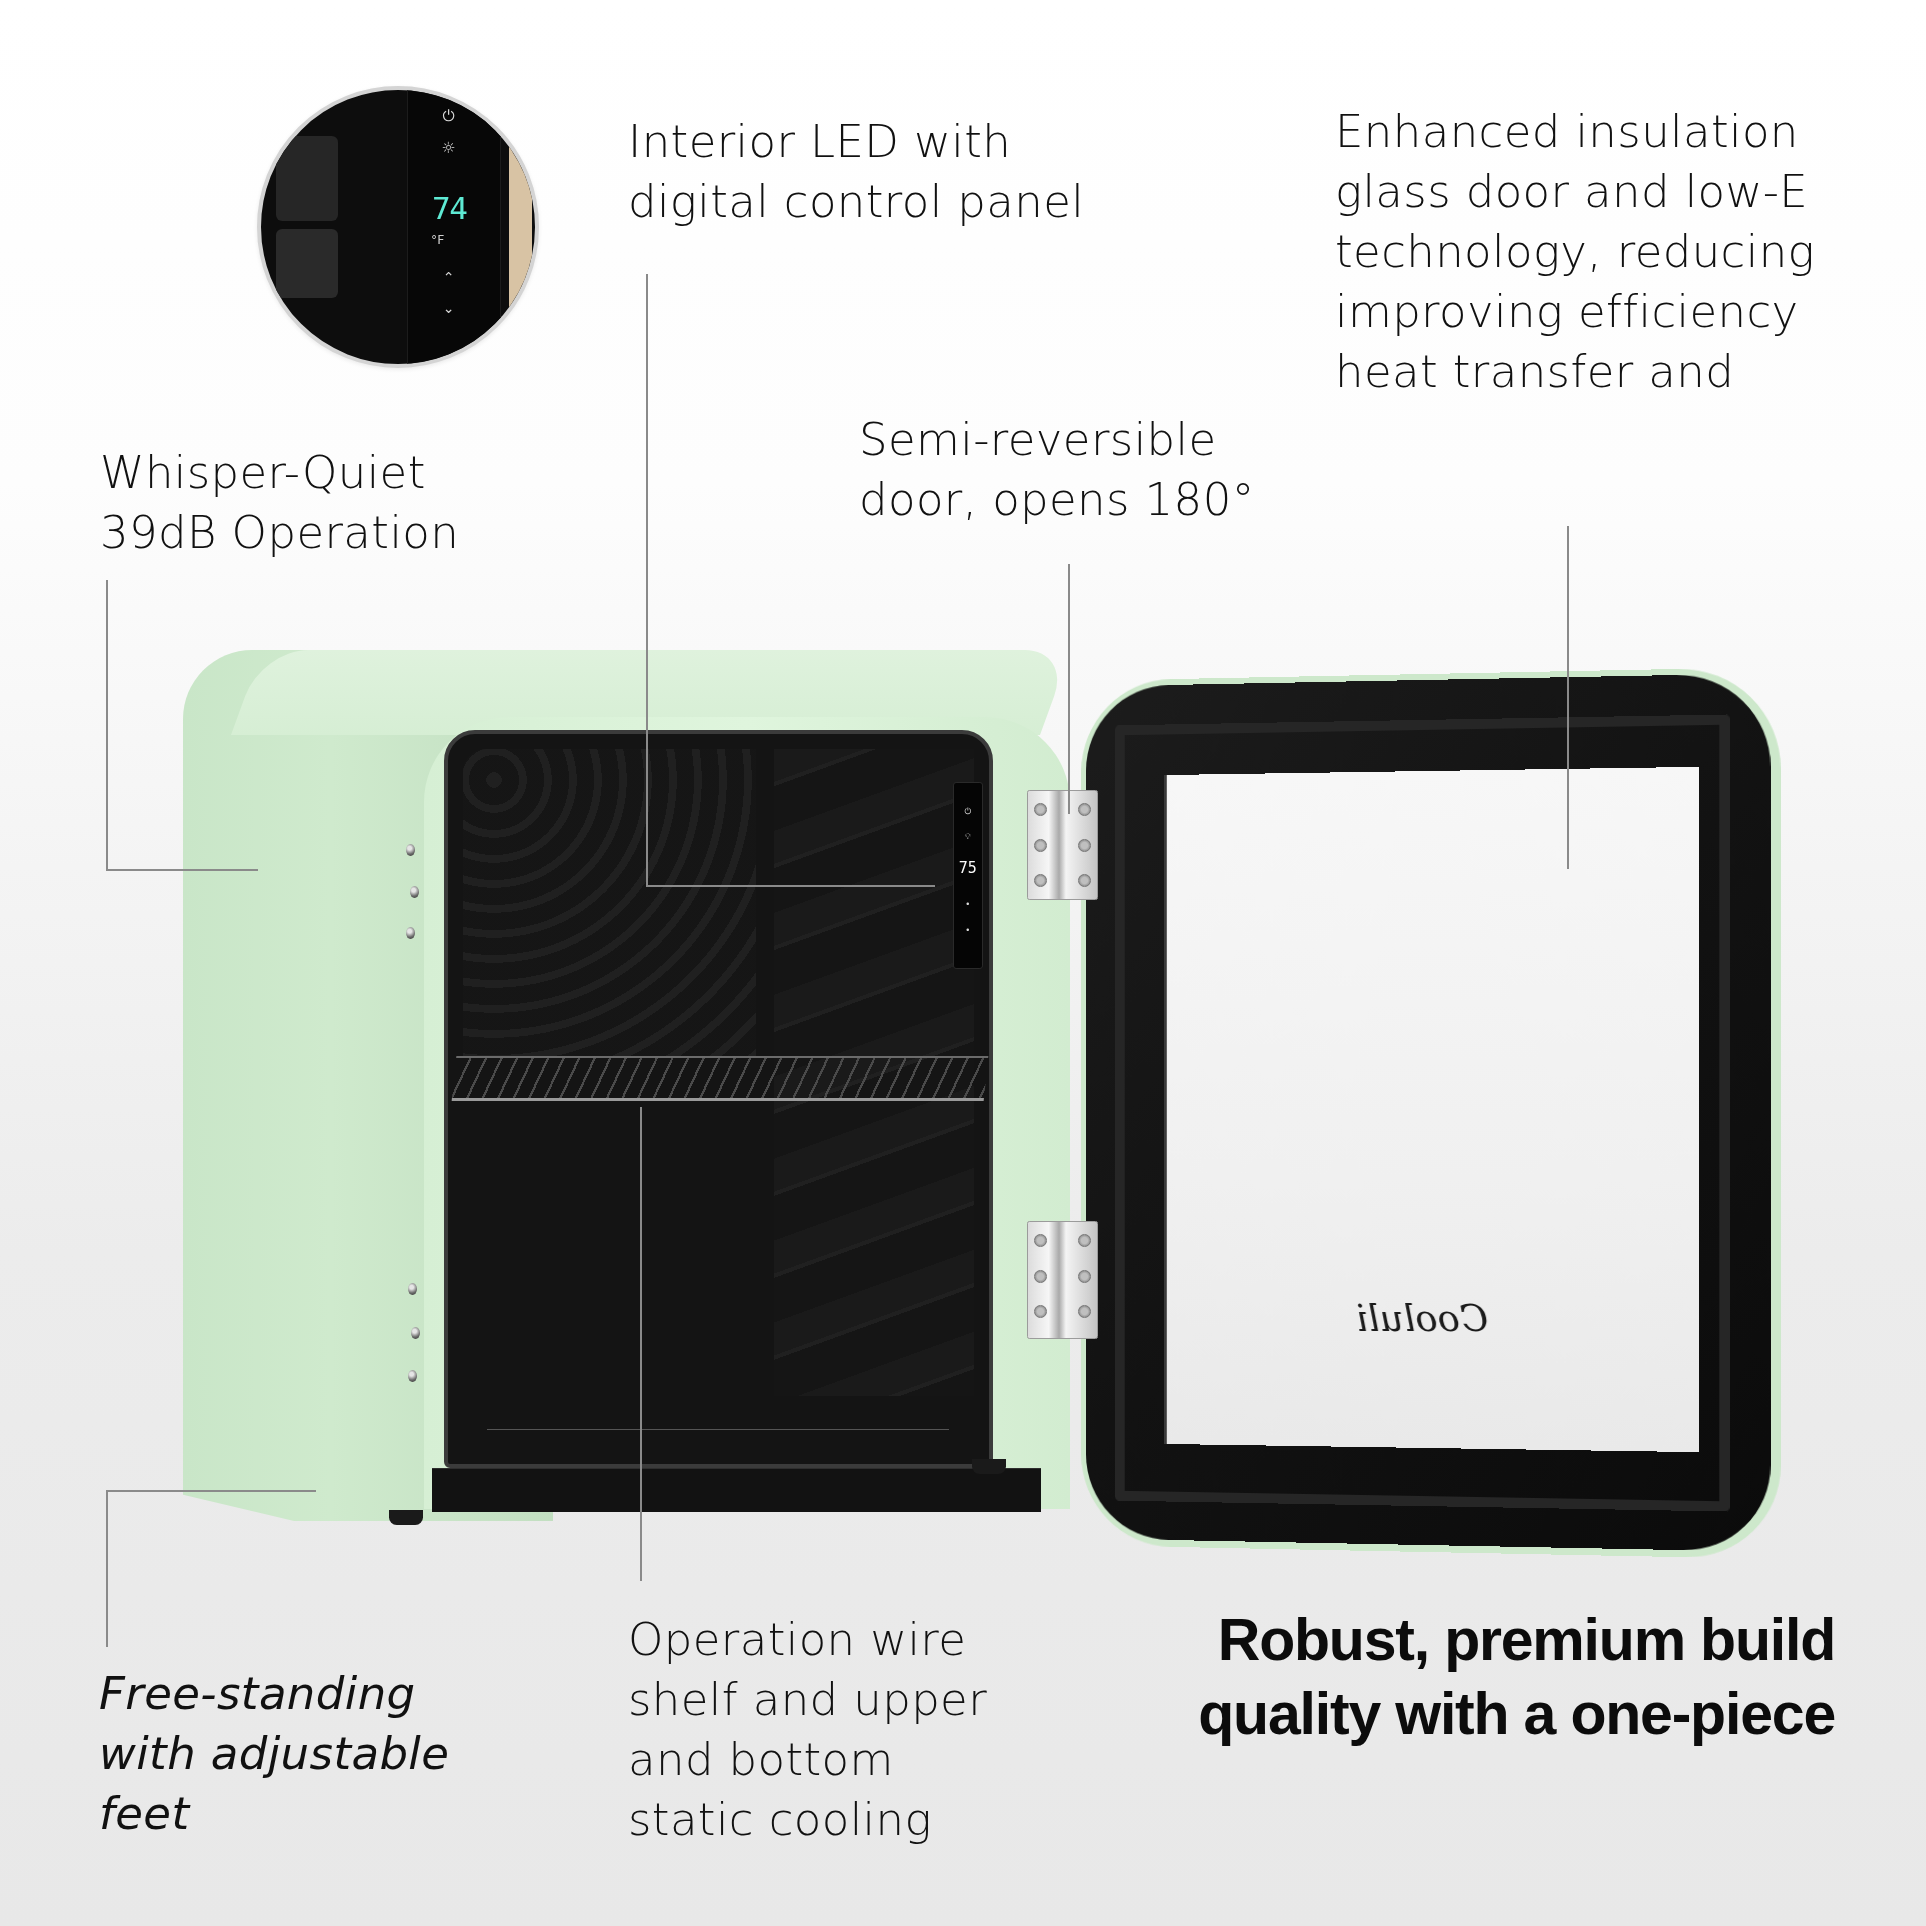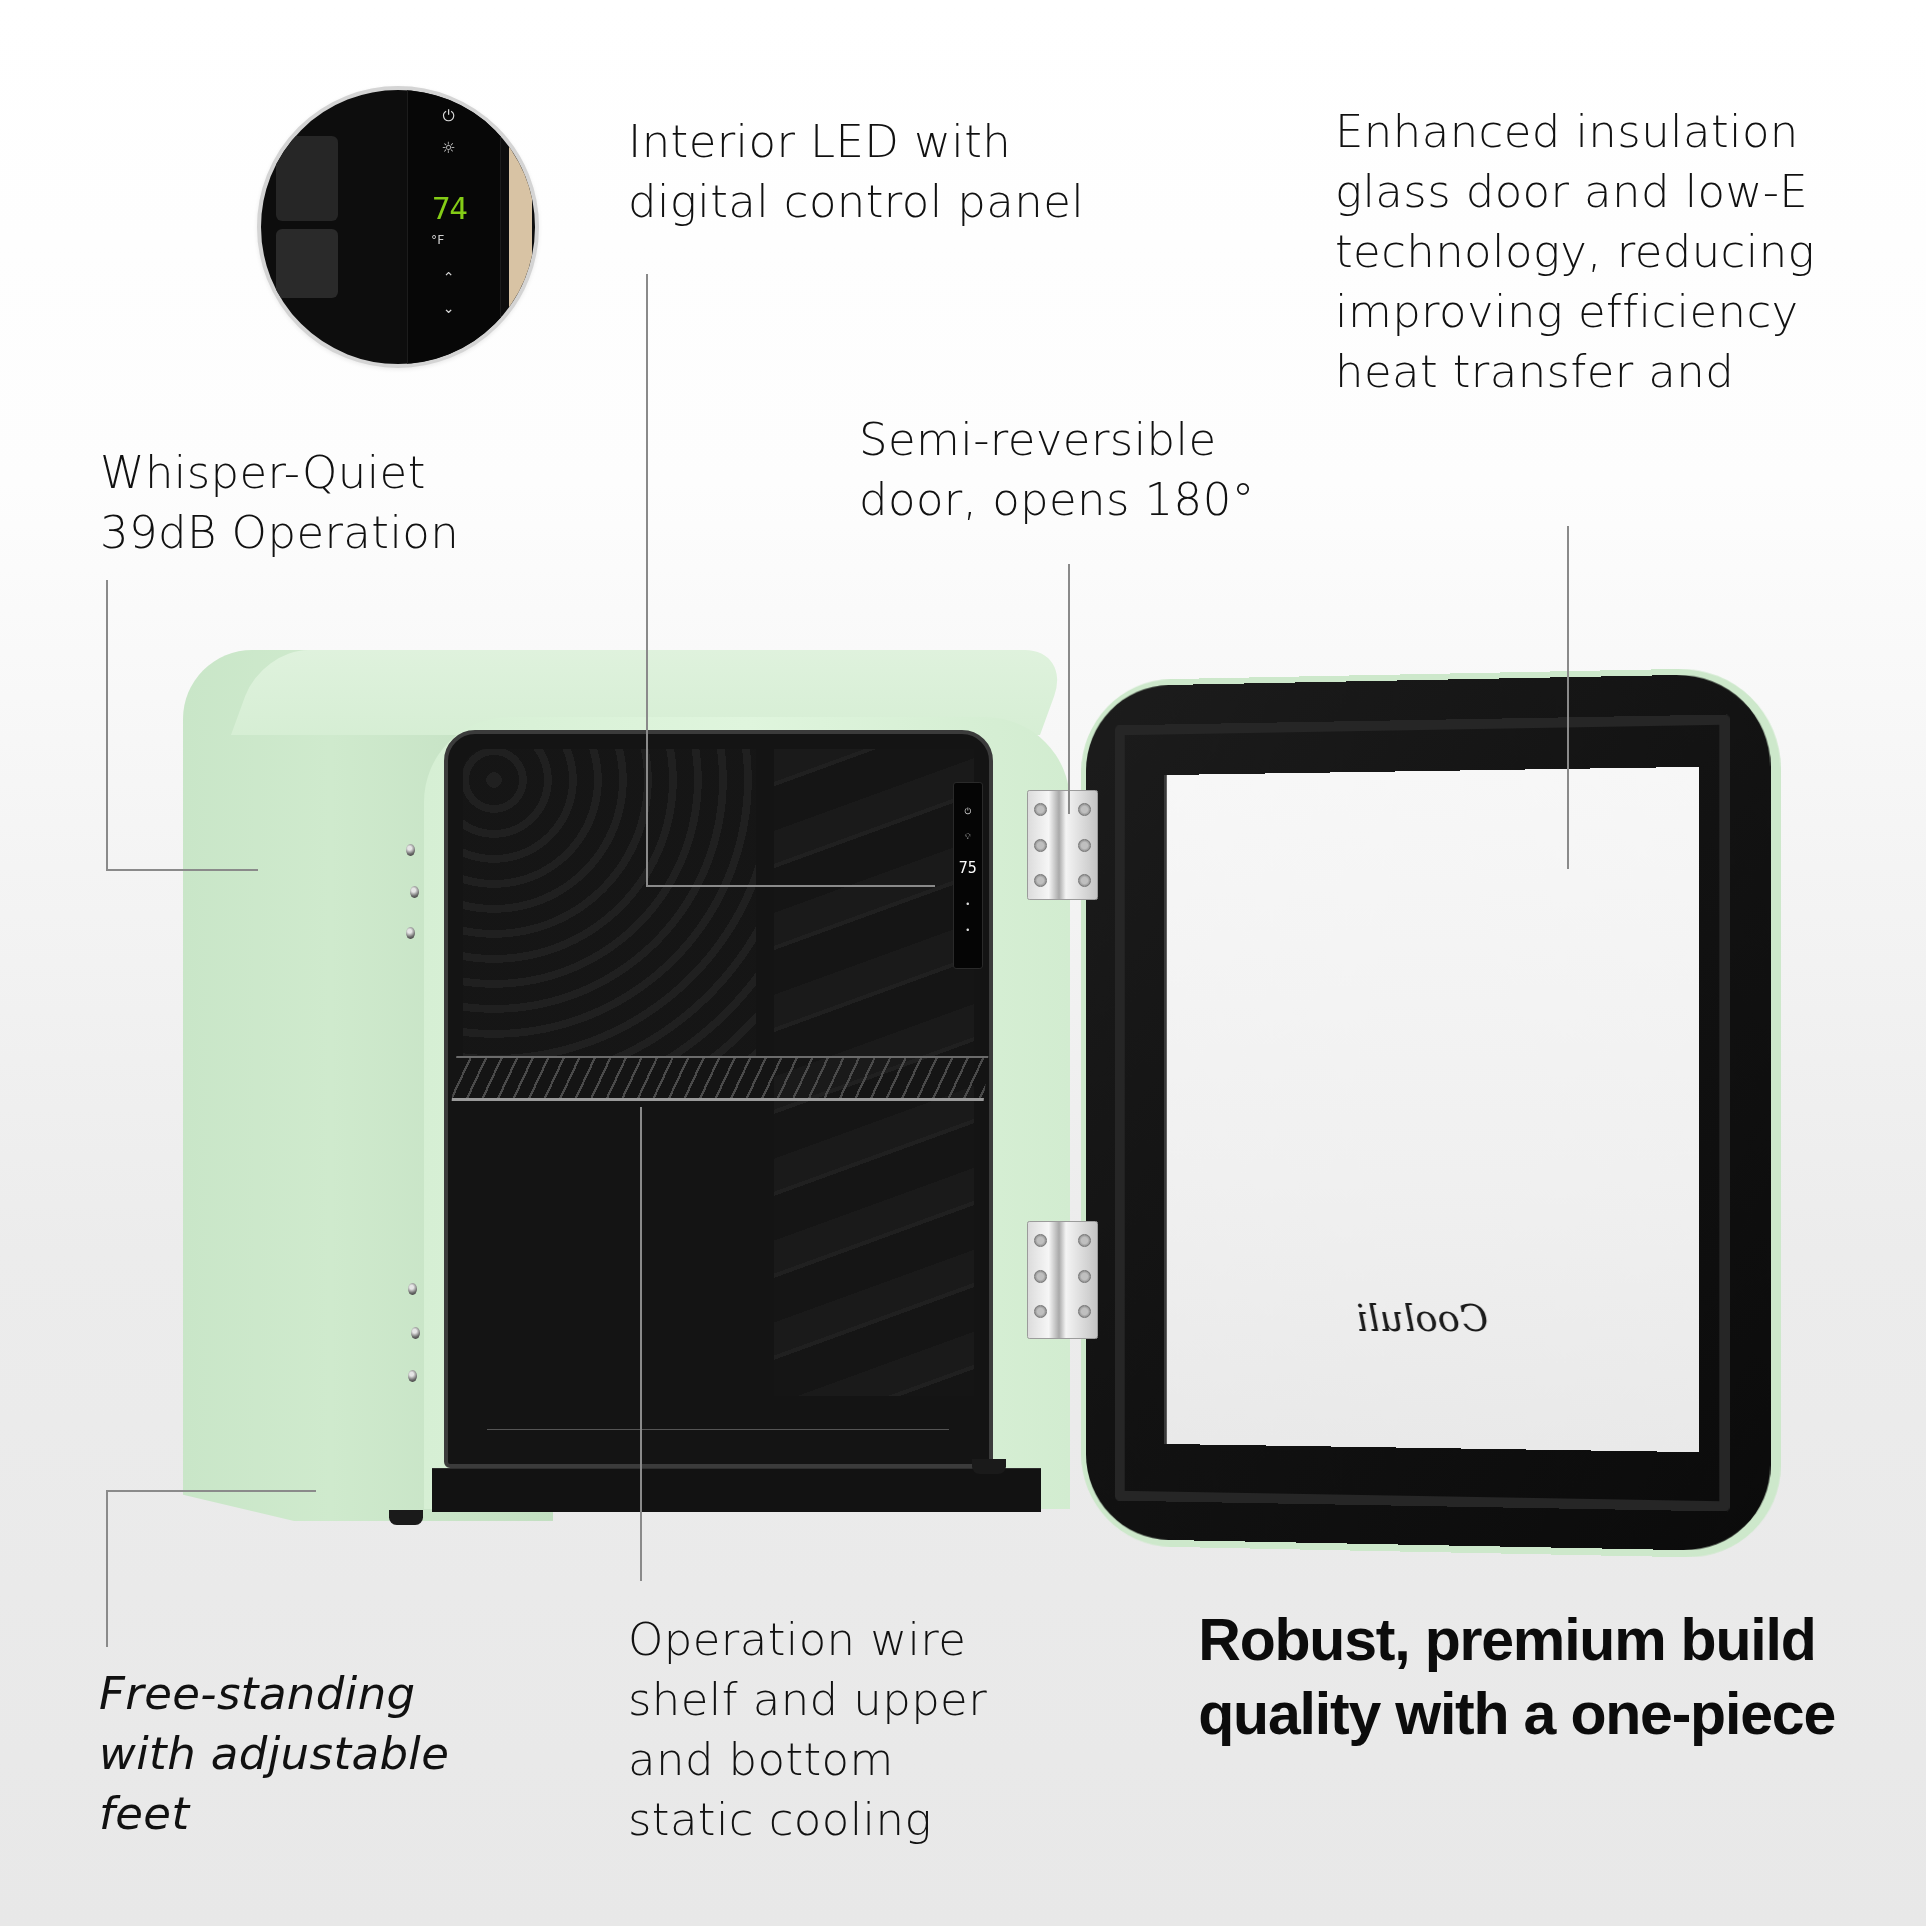--- a/index.html
+++ b/index.html
@@ -19,21 +19,21 @@
       font-size: 45px;
       line-height: 60px;
       letter-spacing: 0.4px;
       color: #111;
       white-space: nowrap;
     }
     .callout .line { display: block; }
     .headline {
       position: absolute;
       right: 91px; top: 1603px;
-      text-align: left;
+      text-align: right;
       font-family: "Liberation Sans", sans-serif;
       font-weight: 700;
       font-size: 59px;
       line-height: 74px;
       letter-spacing: -1.2px;
       color: #0c0c0c;
       white-space: nowrap;
     }
     .headline .line { display: block; }
 
@@ -54,21 +54,21 @@
     .inset .panel {
       position:absolute; left:146px; top:-7.7px; width:92px; height:285px;
       background:#070707; border-left:1.5px solid #1c1c1c; border-right:1.5px solid #1c1c1c;
     }
     .inset .tan { position:absolute; left:248px; top:23px; width:23px; height:200px; background:#d8c3a4; }
     .inset .glyph {
       position:absolute; color:#d9d9d9; font-family:"DejaVu Sans", sans-serif;
       text-align:center; width:31px;
     }
     .inset .temp {
-      position:absolute; left:171px; top:100px; color:#84cc16;
+      position:absolute; left:171px; top:100px; color:#5eead4;
       font-family:"DejaVu Sans Mono", monospace; font-size:31px; letter-spacing:-1.5px;
     }
     .inset .unit { position:absolute; left:170px; top:143px; color:#cfcfcf; font-size:12.3px; }
 
     
     .cabinet-side {
       position:absolute; left:183px; top:650px; width:370px; height:871px;
       background: linear-gradient(90deg, #c9e6c8 0%, #cfeacd 40%, #c2dfc1 100%);
       border-radius: 69px 0 0 0;
       clip-path: polygon(0 0, 100% 0, 100% 100%, 30% 100%, 0 97%);

